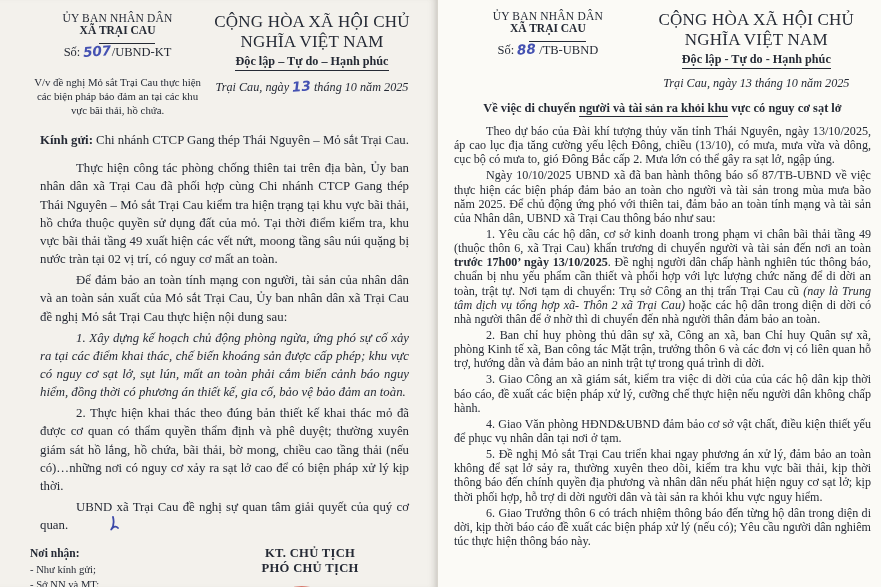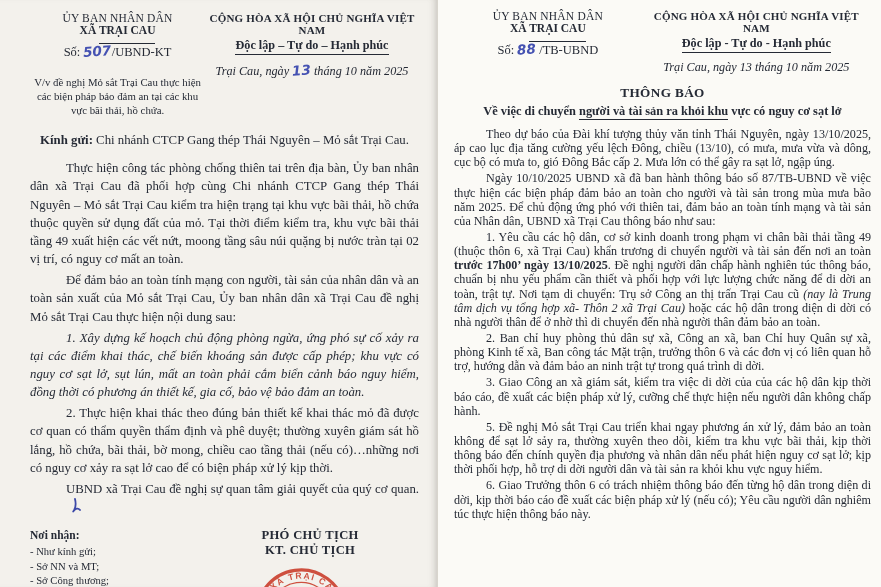--- a/index.html
+++ b/index.html
@@ -29,28 +29,28 @@
   .doc-header { display: flex; align-items: flex-start; }
   .hdr-left  { width: 45%; text-align: center; }
   .hdr-right { width: 55%; text-align: center; }
   .org-name { font-weight: normal; font-size: 11.5px; letter-spacing: .2px; }
   .org-sub  { font-weight: bold; font-size: 11.5px; }
   .u-part { border-bottom: 1.2px solid #252a35; padding-bottom: 7px; }
   .doc-number { font-size: 12.5px; margin-top: 7px; }
   .hand { color: #4552b2; font-family: "DejaVu Sans", sans-serif; font-style: italic;
           font-size: 13.5px; display: inline-block; transform: rotate(-4deg); font-weight: bold; }
   .doc-subject { font-size: 10.8px; margin-top: 15px; line-height: 1.3; padding: 0 2px; }
-  .national { font-weight: bold; font-size: 11px; letter-spacing: .2px; }
+  .national { font-weight: normal; font-size: 17px; letter-spacing: .2px; }
   .motto { font-weight: bold; font-size: 12.2px; margin-top: 2px; }
   .motto span { border-bottom: 1.3px solid #252a35; padding-bottom: 1.5px; }
   .dateline { font-style: italic; font-size: 12.2px; margin-top: 9px; }
 
   
   .body-left { margin-top: 14px; font-size: 12.8px; line-height: 1.42; text-align: justify; }
-  .body-left p { text-indent: 36px; margin: 3px 0; }
+  .body-left p { text-indent: 36px; margin: 3px 10px; }
   .salutation { text-align: center; text-indent: 0 !important; margin: 4px 0 10px 0 !important; }
   .salutation b { font-weight: bold; }
   .para-italic { font-style: italic; }
   .closing-line { position: relative; }
   .pen-tick { display: inline-block; vertical-align: -4px; margin-left: 2px; }
 
   
   .doc-footer { display: flex; margin-top: 8px; }
   .recipients { width: 44%; font-size: 10.6px; line-height: 1.38; }
   .recipients .rec-label { font-size: 11.5px; font-weight: bold; margin-bottom: 1px; }
@@ -112,22 +112,22 @@
     <div class="doc-footer">
       <div class="recipients">
         <div class="rec-label">Nơi nhận:</div>
         <div>- Như kính gửi;</div>
         <div>- Sở NN và MT;</div>
         <div>- Sở Công thương;</div>
         <div>- CTCP gang thép Thái Nguyên;</div>
 
       </div>
       <div class="sig-block">
+        <div class="sig-title">KT. CHỦ TỊCH</div>
         <div class="sig-title">PHÓ CHỦ TỊCH</div>
-        <div class="sig-title">KT. CHỦ TỊCH</div>
         <div class="seal-wrap">
           <svg class="seal-svg" width="96" height="96" viewBox="0 0 100 100">
             <circle cx="50" cy="50" r="46" fill="none" stroke="#c93a28" stroke-width="3.4"></circle>
             <circle cx="50" cy="50" r="33" fill="none" stroke="#c93a28" stroke-width="1.3"></circle>
             <polygon points="50,34 54.7,45.5 67,45.5 57.2,52.8 60.8,64.5 50,57.5 39.2,64.5 42.8,52.8 33,45.5 45.3,45.5" fill="#c93a28"></polygon>
             <path d="M38,63 Q50,72 62,63" stroke="#c93a28" stroke-width="2" fill="none"></path>
             <path d="M42,68 Q50,74 58,68" stroke="#c93a28" stroke-width="1.5" fill="none"></path>
             <defs>
               <path id="arcTop" d="M 11,62 A 40,40 0 1 1 89,62"></path>
               <path id="arcRight" d="M 84,68 A 40,40 0 0 0 63,88"></path>
@@ -163,27 +163,27 @@
         </div>
       </div>
       <div class="hdr-right">
         <div class="national">CỘNG HÒA XÃ HỘI CHỦ NGHĨA VIỆT NAM</div>
         <div class="motto"><span>Độc lập - Tự do - Hạnh phúc</span></div>
         <div class="dateline">Trại Cau, ngày 13 tháng 10 năm 2025</div>
       </div>
     </div>
 
     <div class="title-block">
-      <div class="notice-title">THÔNG BÁO</div>
       <div class="notice-subtitle"><span>Về việc di chuyển </span><span class="sub-u">người và tài sản ra khỏi khu</span><span> vực có nguy cơ sạt lở</span></div>
     </div>
 
     <div class="body-right">
       <p>Theo dự báo của Đài khí tượng thủy văn tỉnh Thái Nguyên, ngày 13/10/2025, áp cao lục địa tăng cường yếu lệch Đông, chiều (13/10), có mưa, mưa vừa và dông, cục bộ có mưa to, gió Đông Bắc cấp 2. Mưa lớn có thể gây ra sạt lở, ngập úng.</p>
       <p>Ngày 10/10/2025 UBND xã đã ban hành thông báo số 87/TB-UBND về việc thực hiện các biện pháp đảm bảo an toàn cho người và tài sản trong mùa mưa bão năm 2025. Để chủ động ứng phó với thiên tai, đảm bảo an toàn tính mạng và tài sản của Nhân dân, UBND xã Trại Cau thông báo như sau:</p>
       <p><span>1. Yêu cầu các hộ dân, cơ sở kinh doanh trong phạm vi chân bãi thải tầng 49 (thuộc thôn 6, xã Trại Cau) khẩn trương di chuyển người và tài sản đến nơi an toàn </span><span class="seg-bold">trước 17h00’ ngày 13/10/2025</span><span>. Đề nghị người dân chấp hành nghiên túc thông báo, chuẩn bị nhu yếu phẩm cần thiết và phối hợp với lực lượng chức năng để di dời an toàn, trật tự. Nơi tạm di chuyển: Trụ sở Công an thị trấn Trại Cau cũ </span><span class="seg-italic">(nay là Trung tâm dịch vụ tổng hợp xã- Thôn 2 xã Trại Cau)</span><span> hoặc các hộ dân trong diện di dời có nhà người thân để ở nhờ thì di chuyển đến nhà người thân đảm bảo an toàn.</span></p>
       <p>2. Ban chỉ huy phòng thủ dân sự xã, Công an xã, ban Chỉ huy Quân sự xã, phòng Kinh tế xã, Ban công tác Mặt trận, trưởng thôn 6 và các đơn vị có liên quan hỗ trợ, hướng dẫn và đảm bảo an ninh trật tự trong quá trình di dời.</p>
       <p>3. Giao Công an xã giám sát, kiểm tra việc di dời của của các hộ dân kịp thời báo cáo, đề xuất các biện pháp xử lý, cưỡng chế thực hiện nếu người dân không chấp hành.</p>
+      <p>4. Giao Văn phòng HĐND&amp;UBND đảm bảo cơ sở vật chất, điều kiện thiết yếu để phục vụ nhân dân tại nơi ở tạm.</p>
       <p>5. Đề nghị Mỏ sắt Trại Cau triển khai ngay phương án xử lý, đảm bảo an toàn không để sạt lở sảy ra, thường xuyên theo dõi, kiểm tra khu vực bãi thải, kịp thời thông báo đến chính quyền địa phương và nhân dân nếu phát hiện nguy cơ sạt lở; kịp thời phối hợp, hỗ trợ di dời người dân và tài sản ra khỏi khu vực nguy hiểm.</p>
       <p>6. Giao Trưởng thôn 6 có trách nhiệm thông báo đến từng hộ dân trong diện di dời, kịp thời báo cáo đề xuất các biện pháp xử lý (nếu có); Yêu cầu người dân nghiêm túc thực hiện thông báo này.</p>
     </div>
   </div>
 </div>
 
 </body></html>

